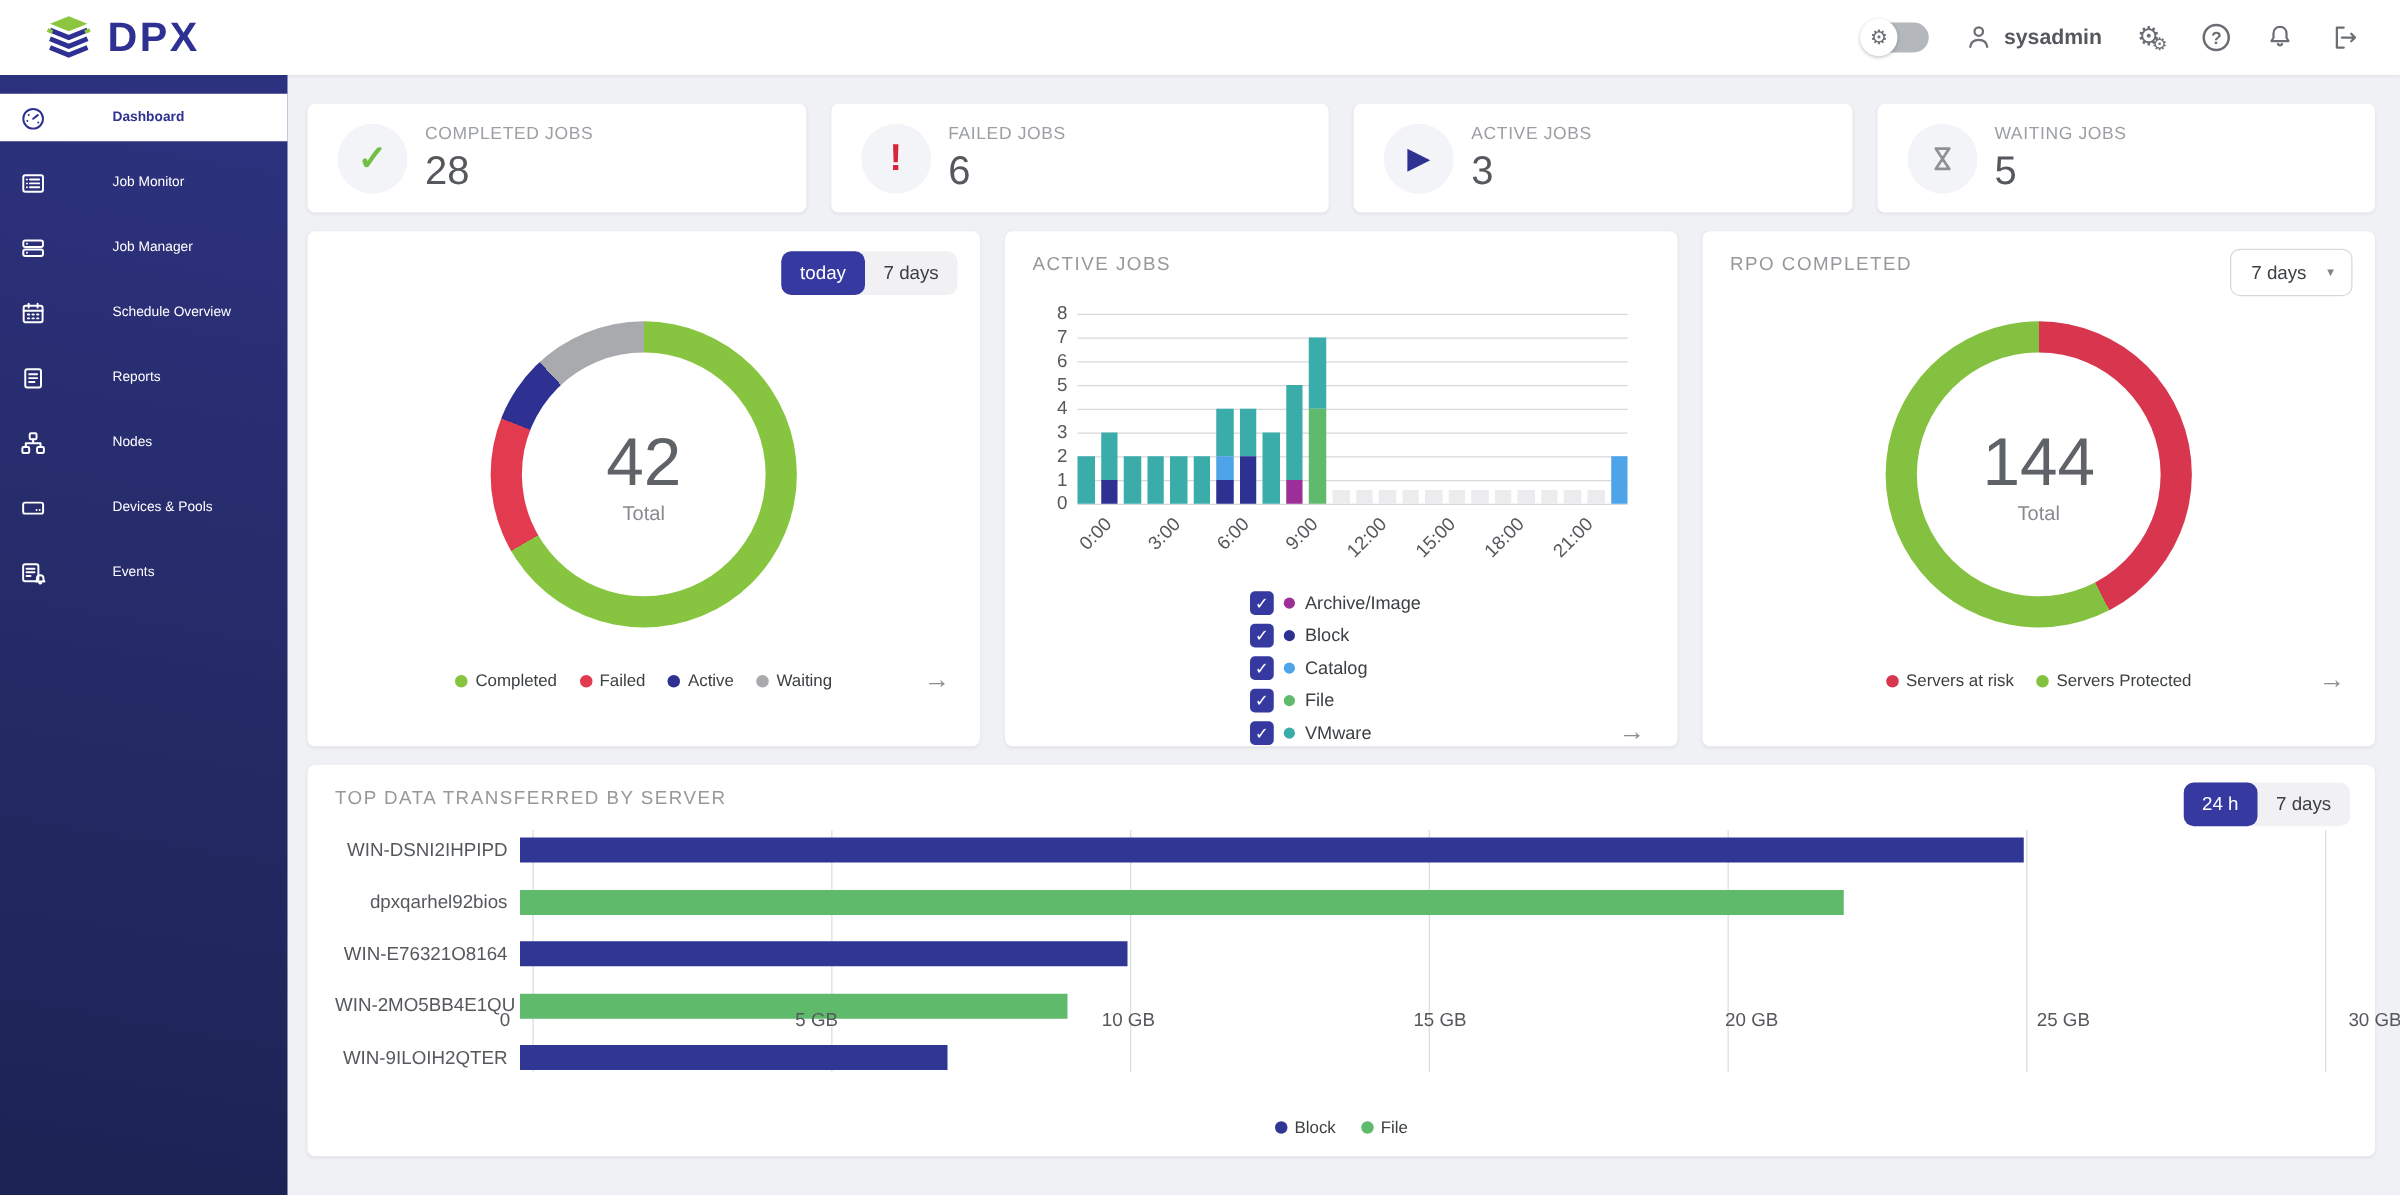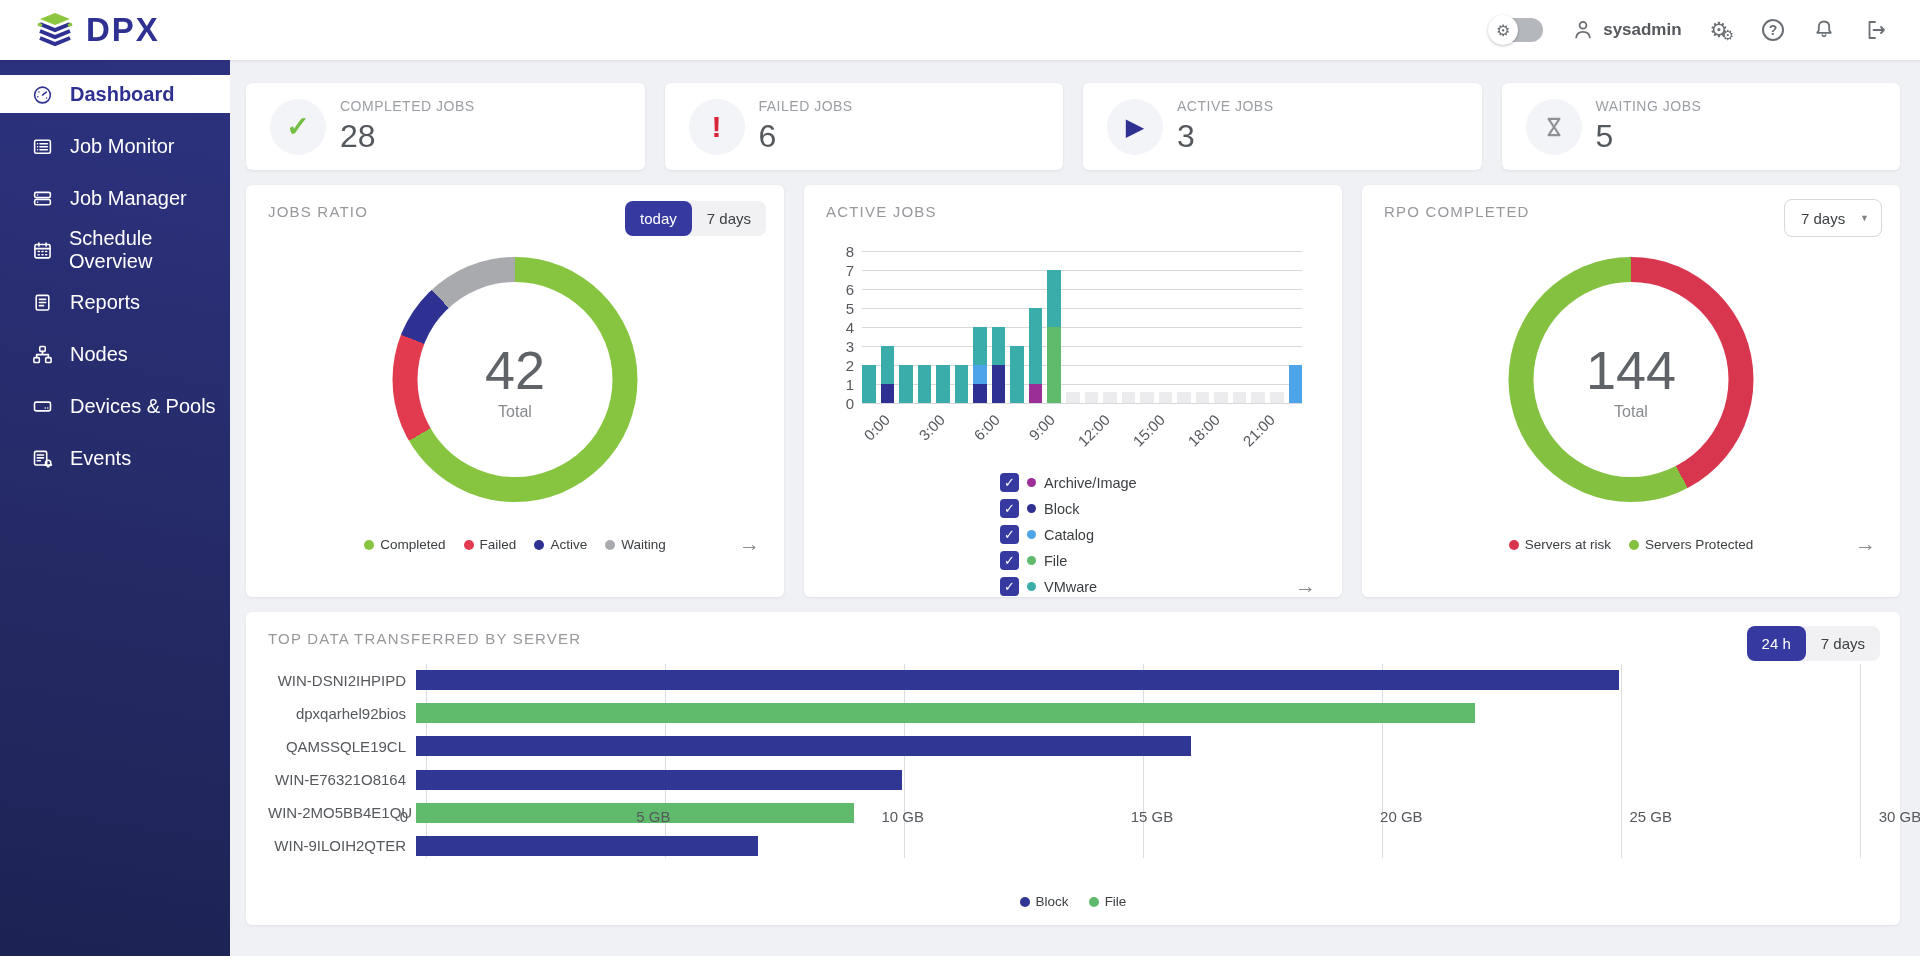--- a/index.html
+++ b/index.html
@@ -21,22 +21,22 @@
   .icon-btn { display:flex; align-items:center; justify-content:center; cursor:pointer; color:#6b6f73; }
   .gears-pair { display:flex; align-items:flex-start; }
   .gears-pair .g1 { font-size:21px; line-height:21px; }
   .gears-pair .g2 { font-size:14px; line-height:14px; margin-left:-7px; margin-top:9px; }
   .help-circle { width:22px; height:22px; border:2px solid #6b6f73; border-radius:50%; font-size:14px; font-weight:bold;
                  display:flex; align-items:center; justify-content:center; }
 
   
   #sidebar { position:absolute; top:60px; left:0; width:230px; height:896px;
              background:linear-gradient(190deg,#2d3280 0%, #252a66 55%, #1d2254 100%); padding-top:15px; z-index:4; }
-  .side-item { display:flex; align-items:center; height:38px; margin-bottom:14px; padding-left:32px;
-               color:#ffffff; font-size:20px; cursor:pointer; }
+  .side-item { display:flex; align-items:center; height:38px; margin-bottom:14px; padding-left:16px;
+               color:#ffffff; font-size:11px; cursor:pointer;gap:36px; }
   .side-item .s-ico { width:22px; height:22px; margin-right:16px; display:flex; align-items:center; }
   .side-item svg { stroke:currentColor; fill:none; stroke-width:1.5; stroke-linecap:round; stroke-linejoin:round; }
   .side-item.active { background:#ffffff; color:#2E3192; font-weight:bold; }
 
   
   main { position:absolute; left:230px; top:60px; width:1690px; height:896px; padding:23px 20px 0 16px; }
   .card { background:#ffffff; border-radius:6px; box-shadow:0 1px 3px rgba(35,40,90,.08); }
   .card-title { font-size:15px; color:#97989c; letter-spacing:1.2px; }
 
   #summary-row { display:flex; gap:20px; }
@@ -270,21 +270,20 @@
           <div class="sum-text">
             <div class="sum-label">WAITING JOBS</div>
             <div class="sum-value">5</div>
           </div>
         </div>
       </div>
 
     <div id="charts-row">
 
       <section class="card chart-card" id="jobs-ratio-card">
-        <div class="card-title">JOBS RATIO</div>
         <div class="seg-toggle">
           <button class="seg selected">today</button>
           <button class="seg">7 days</button>
         </div>
         <div class="donut" id="jr-donut" style="background: conic-gradient(rgb(135, 197, 64) 0deg, rgb(135, 197, 64) 240deg, rgb(226, 59, 80) 240deg, rgb(226, 59, 80) 291.43deg, rgb(46, 49, 146) 291.43deg, rgb(46, 49, 146) 317.14deg, rgb(168, 170, 173) 317.14deg, rgb(168, 170, 173) 360deg);">
           <div class="hole">
             <div class="big">42</div>
             <div class="small">Total</div>
           </div>
         </div>
@@ -502,26 +501,20 @@
                 <span class="td-bar" style="width: 83.3333%; background: rgb(47, 54, 147);"></span>
               </span>
             </div>
             <div class="td-row">
               <span class="td-label">dpxqarhel92bios</span>
               <span class="td-track">
                 <span class="td-bar" style="width: 73.3333%; background: rgb(95, 186, 107);"></span>
               </span>
             </div>
             <div class="td-row">
-              <span class="td-label">QAMSSQLE19CL</span>
-              <span class="td-track">
-                <span class="td-bar" style="width: 53.6667%; background: rgb(47, 54, 147);"></span>
-              </span>
-            </div>
-            <div class="td-row">
               <span class="td-label">WIN-E76321O8164</span>
               <span class="td-track">
                 <span class="td-bar" style="width: 33.6667%; background: rgb(47, 54, 147);"></span>
               </span>
             </div>
             <div class="td-row">
               <span class="td-label">WIN-2MO5BB4E1QU</span>
               <span class="td-track">
                 <span class="td-bar" style="width: 30.3333%; background: rgb(95, 186, 107);"></span>
               </span>

